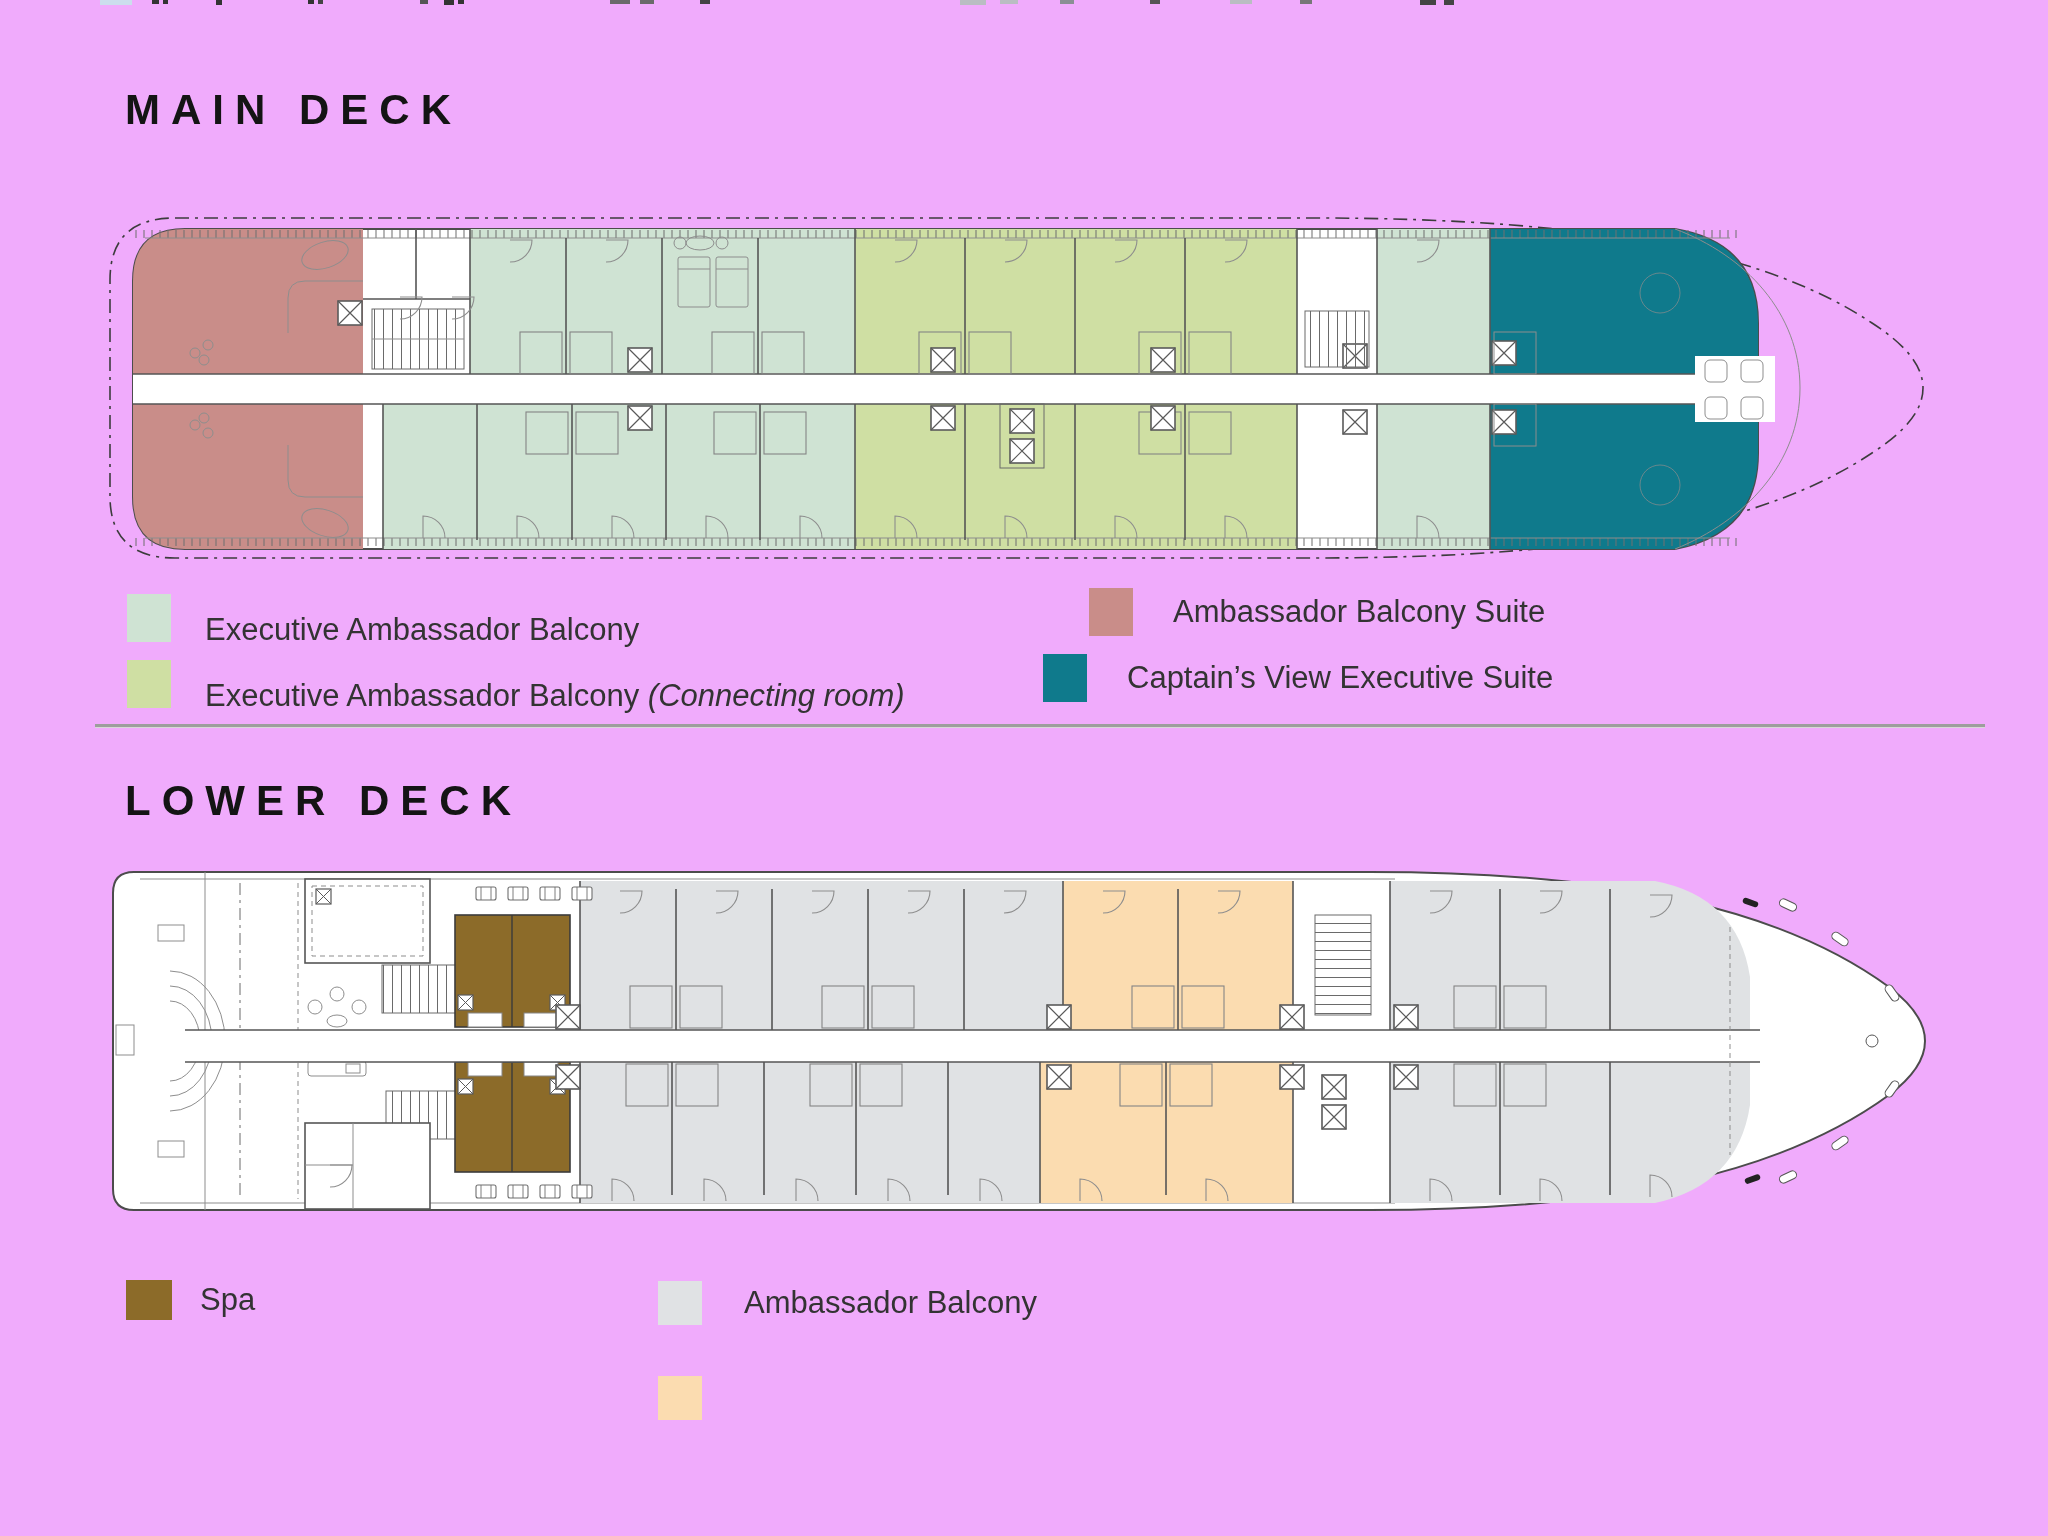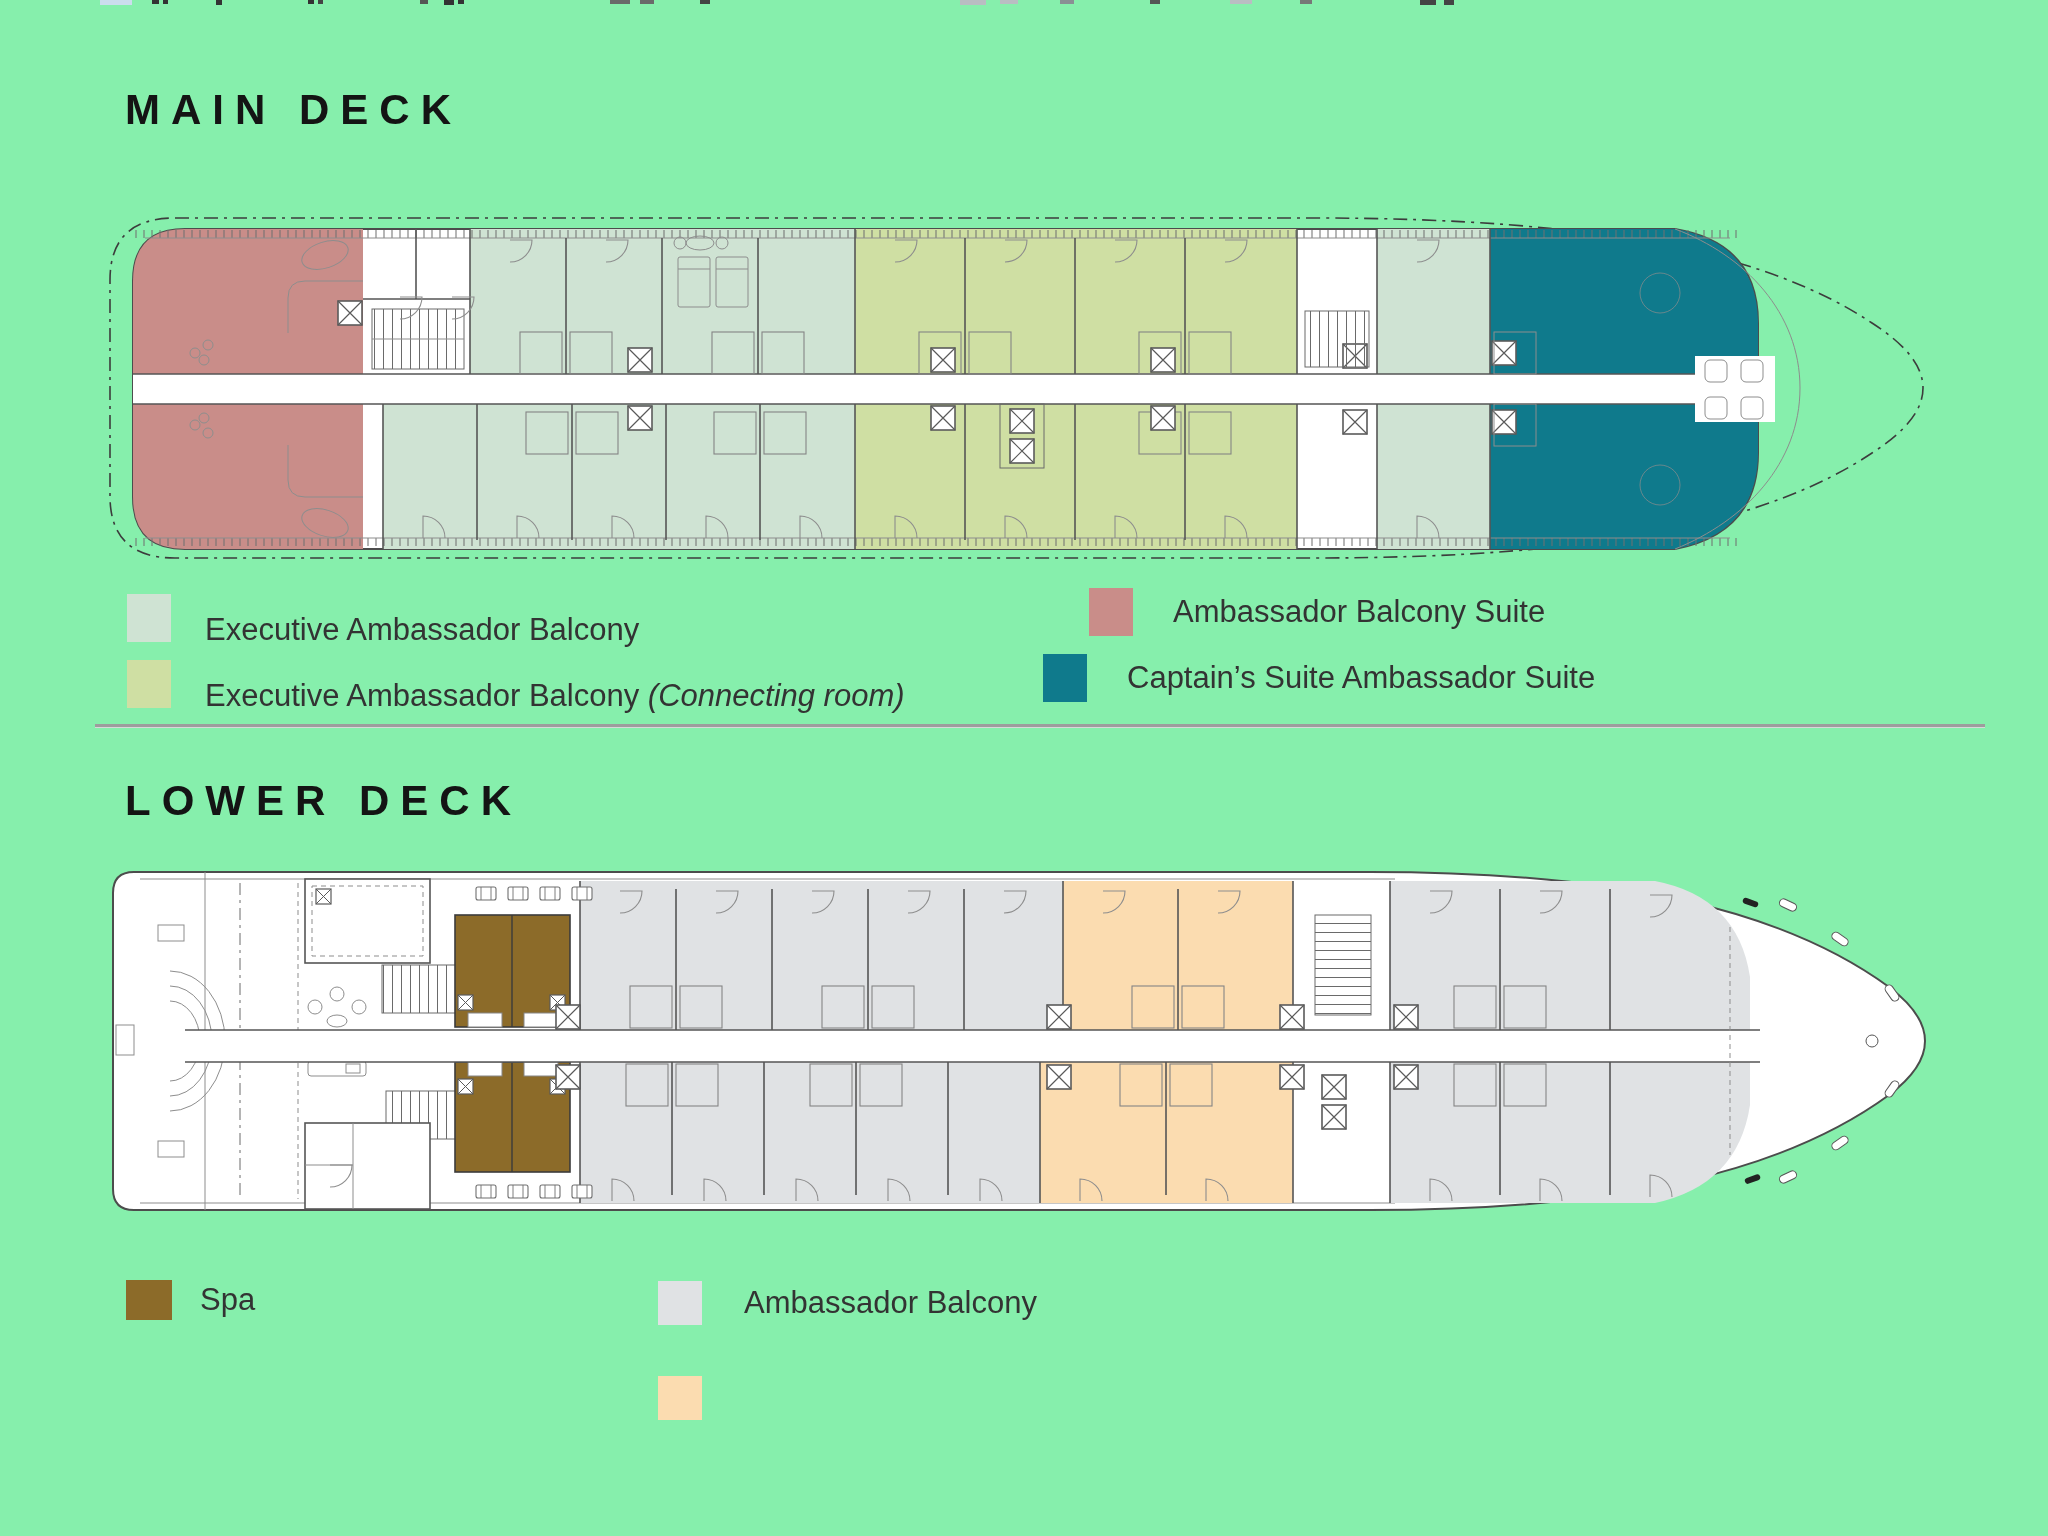--- a/index.html
+++ b/index.html
@@ -1,17 +1,17 @@
 <!DOCTYPE html>
 <html><head>
 <meta charset="utf-8">
 <style>
   html,body{margin:0;padding:0;background:#fff;}
   .page{
-    position:relative;width:2048px;height:1536px;background:#86efac;overflow:hidden;
+    position:relative;width:2048px;height:1536px;background:#f0abfc;overflow:hidden;
     font-family:"Liberation Sans",sans-serif;color:#222;
   }
   
   .strip-mark{position:absolute;top:0;}
   
   .deck-title{
     position:absolute;font-size:42px;font-weight:800;letter-spacing:11px;color:#141414;
     font-family:"Liberation Sans",sans-serif;white-space:nowrap;
   }
   #main-title{left:125px;top:86px;}
@@ -228,21 +228,21 @@
   <div id="li-m1" class="legend-item">
     <span class="swatch sw-olive"></span>
     <span class="txt gap34"><span>Executive Ambassador Balcony</span><span class="it"> (Connecting room)</span></span>
   </div>
   <div id="li-m2" class="legend-item">
     <span class="swatch sw-rose"></span>
     <span class="txt gap40"><span>Ambassador Balcony Suite</span><span class="it"></span></span>
   </div>
   <div id="li-m3" class="legend-item">
     <span class="swatch sw-teal"></span>
-    <span class="txt gap40"><span>Captain’s Suite Ambassador Suite</span><span class="it"></span></span>
+    <span class="txt gap40"><span>Captain’s View Executive Suite</span><span class="it"></span></span>
   </div>
 
   <div class="divider"></div>
 
   <div id="lower-title" class="deck-title">LOWER DECK</div>
 
   <svg id="lower-plan" class="plan" width="1840" height="355" viewBox="0 0 1840 355" aria-label="lower deck floor plan">
 
     <path class="wall2" fill="#fff" d="M 34 7 H 1270 C 1525 7 1685 46 1789 122 C 1813 140 1825 158 1825 176 C 1825 194 1813 212 1789 230 C 1685 306 1525 345 1270 345 H 34 Q 13 345 13 324 V 28 Q 13 7 34 7 Z" style="fill:#fff"></path>
     <path class="thin" d="M 40 14 H 1295 M 40 338 H 1295"></path>

